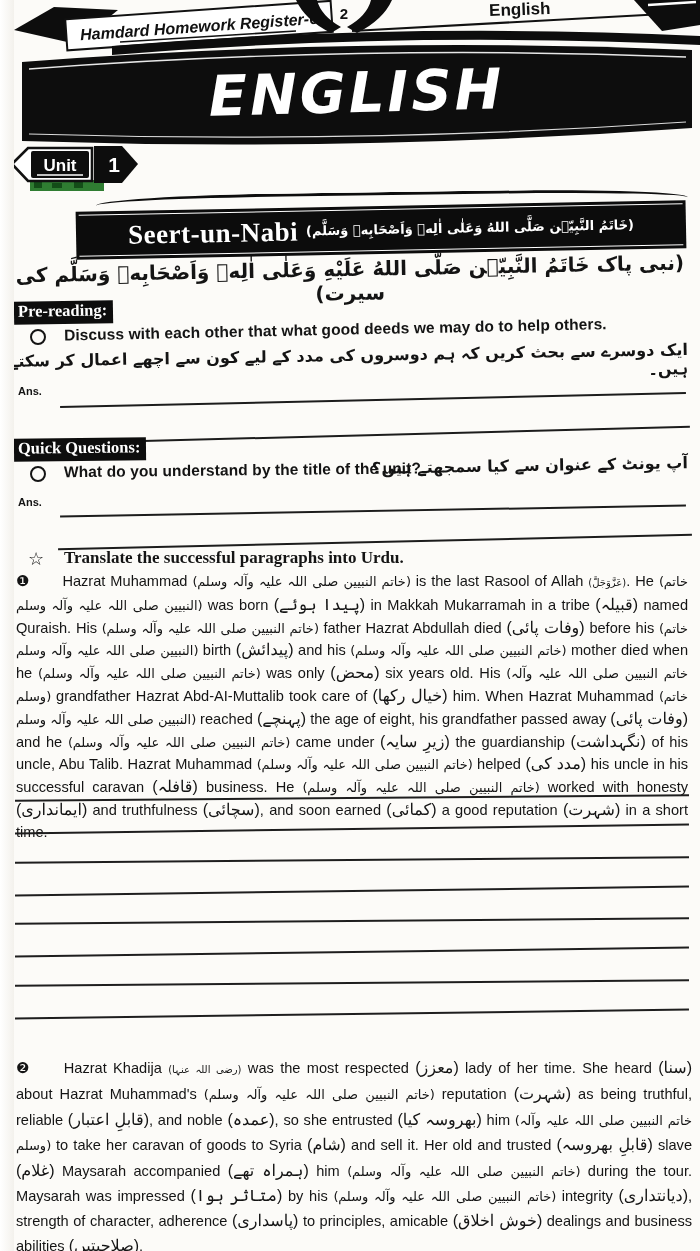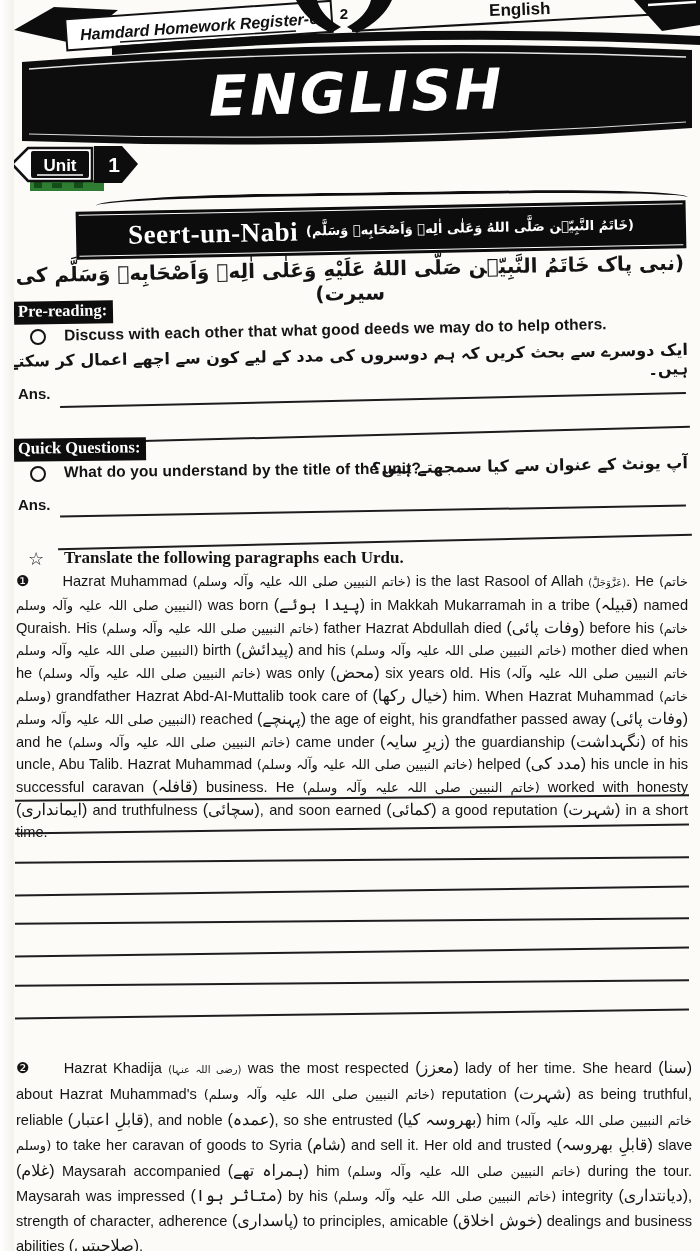--- a/index.html
+++ b/index.html
@@ -25,21 +25,21 @@
 
   .sirat-urdu{position:absolute;left:0;top:257px;width:100%;text-align:center;direction:rtl;
     font-family:"DejaVu Sans",sans-serif;font-size:20px;font-weight:bold;transform:rotate(-1.1deg);}
 
   
   .chip{position:absolute;background:#0d0d0d;color:#fff;font-family:"Liberation Serif",serif;
     font-weight:bold;font-size:16.5px;padding:1px 6px 3px 4px;line-height:1.15;}
   .o-bullet{position:absolute;width:12px;height:12px;border:2px solid #141414;border-radius:50%;}
   .q-en{position:absolute;font-weight:bold;font-size:15.5px;letter-spacing:0.1px;}
   .q-ur{position:absolute;direction:rtl;font-family:"DejaVu Sans",sans-serif;font-size:16px;font-weight:bold;}
-  .ans-label{position:absolute;font-weight:bold;font-size:15px;}
+  .ans-label{position:absolute;font-weight:bold;font-size:11px;}
   .rule{position:absolute;border-bottom:2.4px solid #1c1c1c;height:0;}
 
   .star{position:absolute;font-size:18px;}
   .translate-h{position:absolute;font-family:"Liberation Serif",serif;font-weight:bold;font-size:17px;}
 
   
   .para{position:absolute;left:16px;width:672px;text-align:justify;font-size:14.6px;}
   .para1{top:570px;line-height:21.8px;}
   .para2{top:1022px;line-height:24.4px;width:676px;margin-top:34px;}
   .pnum{font-size:15px;margin-right:32px;}
@@ -120,21 +120,21 @@
 
   <div class="chip" style="left:14px;top:438px;transform:rotate(-0.6deg);">Quick Questions:</div>
   <span class="o-bullet" style="left:30px;top:466px;"></span>
   <div class="q-en" style="left:64px;top:461px;width:420px;transform:rotate(-0.6deg);">What do you understand by the title of the unit?</div>
   <div class="q-ur" style="right:12px;top:456px;transform:rotate(-1deg);">آپ یونٹ کے عنوان سے کیا سمجھتے ہیں؟</div>
   <div class="ans-label" style="left:18px;top:496px;">Ans.</div>
   <div class="rule" style="left:60px;top:510px;width:626px;transform:rotate(-1deg);"></div>
   <div class="rule" style="left:58px;top:541px;width:634px;transform:rotate(-1.3deg);"></div>
 
   <div class="star" style="left:28px;top:548px;">☆</div>
-  <div class="translate-h" style="left:64px;top:548px;">Translate the following paragraphs each Urdu.</div>
+  <div class="translate-h" style="left:64px;top:548px;">Translate the successful paragraphs into Urdu.</div>
 
   <div class="para para1"><span class="pnum">❶</span><span class="seg-en">Hazrat Muhammad </span><span class="seg-hon">(خاتم النبیین صلی اللہ علیہ وآلہ وسلم)</span><span class="seg-en"> is the last Rasool of Allah </span><span class="seg-sml">(عَزَّوَجَلَّ)</span><span class="seg-en">. He </span><span class="seg-hon">(خاتم النبیین صلی اللہ علیہ وآلہ وسلم)</span><span class="seg-en"> was born </span><span class="seg-ur">(پیدا ہوئے)</span><span class="seg-en"> in Makkah Mukarramah in a tribe </span><span class="seg-ur">(قبیلہ)</span><span class="seg-en"> named Quraish. His </span><span class="seg-hon">(خاتم النبیین صلی اللہ علیہ وآلہ وسلم)</span><span class="seg-en"> father Hazrat Abdullah died </span><span class="seg-ur">(وفات پائی)</span><span class="seg-en"> before his </span><span class="seg-hon">(خاتم النبیین صلی اللہ علیہ وآلہ وسلم)</span><span class="seg-en"> birth </span><span class="seg-ur">(پیدائش)</span><span class="seg-en"> and his </span><span class="seg-hon">(خاتم النبیین صلی اللہ علیہ وآلہ وسلم)</span><span class="seg-en"> mother died when he </span><span class="seg-hon">(خاتم النبیین صلی اللہ علیہ وآلہ وسلم)</span><span class="seg-en"> was only </span><span class="seg-ur">(محض)</span><span class="seg-en"> six years old. His </span><span class="seg-hon">(خاتم النبیین صلی اللہ علیہ وآلہ وسلم)</span><span class="seg-en"> grandfather Hazrat Abd-AI-Muttalib took care of </span><span class="seg-ur">(خیال رکھا)</span><span class="seg-en"> him. When Hazrat Muhammad </span><span class="seg-hon">(خاتم النبیین صلی اللہ علیہ وآلہ وسلم)</span><span class="seg-en"> reached </span><span class="seg-ur">(پہنچے)</span><span class="seg-en"> the age of eight, his grandfather passed away </span><span class="seg-ur">(وفات پائی)</span><span class="seg-en"> and he </span><span class="seg-hon">(خاتم النبیین صلی اللہ علیہ وآلہ وسلم)</span><span class="seg-en"> came under </span><span class="seg-ur">(زیرِ سایہ)</span><span class="seg-en"> the guardianship </span><span class="seg-ur">(نگہداشت)</span><span class="seg-en"> of his uncle, Abu Talib. Hazrat Muhammad </span><span class="seg-hon">(خاتم النبیین صلی اللہ علیہ وآلہ وسلم)</span><span class="seg-en"> helped </span><span class="seg-ur">(مدد کی)</span><span class="seg-en"> his uncle in his successful caravan </span><span class="seg-ur">(قافلہ)</span><span class="seg-en"> business. He </span><span class="seg-hon">(خاتم النبیین صلی اللہ علیہ وآلہ وسلم)</span><span class="seg-en"> worked with honesty </span><span class="seg-ur">(ایمانداری)</span><span class="seg-en"> and truthfulness </span><span class="seg-ur">(سچائی)</span><span class="seg-en">, and soon earned </span><span class="seg-ur">(کمائی)</span><span class="seg-en"> a good reputation </span><span class="seg-ur">(شہرت)</span><span class="seg-en"> in a short time.</span></div>
 
   <div class="lines-wrap">
       <div class="blank-line"></div>
       <div class="blank-line"></div>
       <div class="blank-line"></div>
       <div class="blank-line"></div>
       <div class="blank-line"></div>
       <div class="blank-line"></div>

